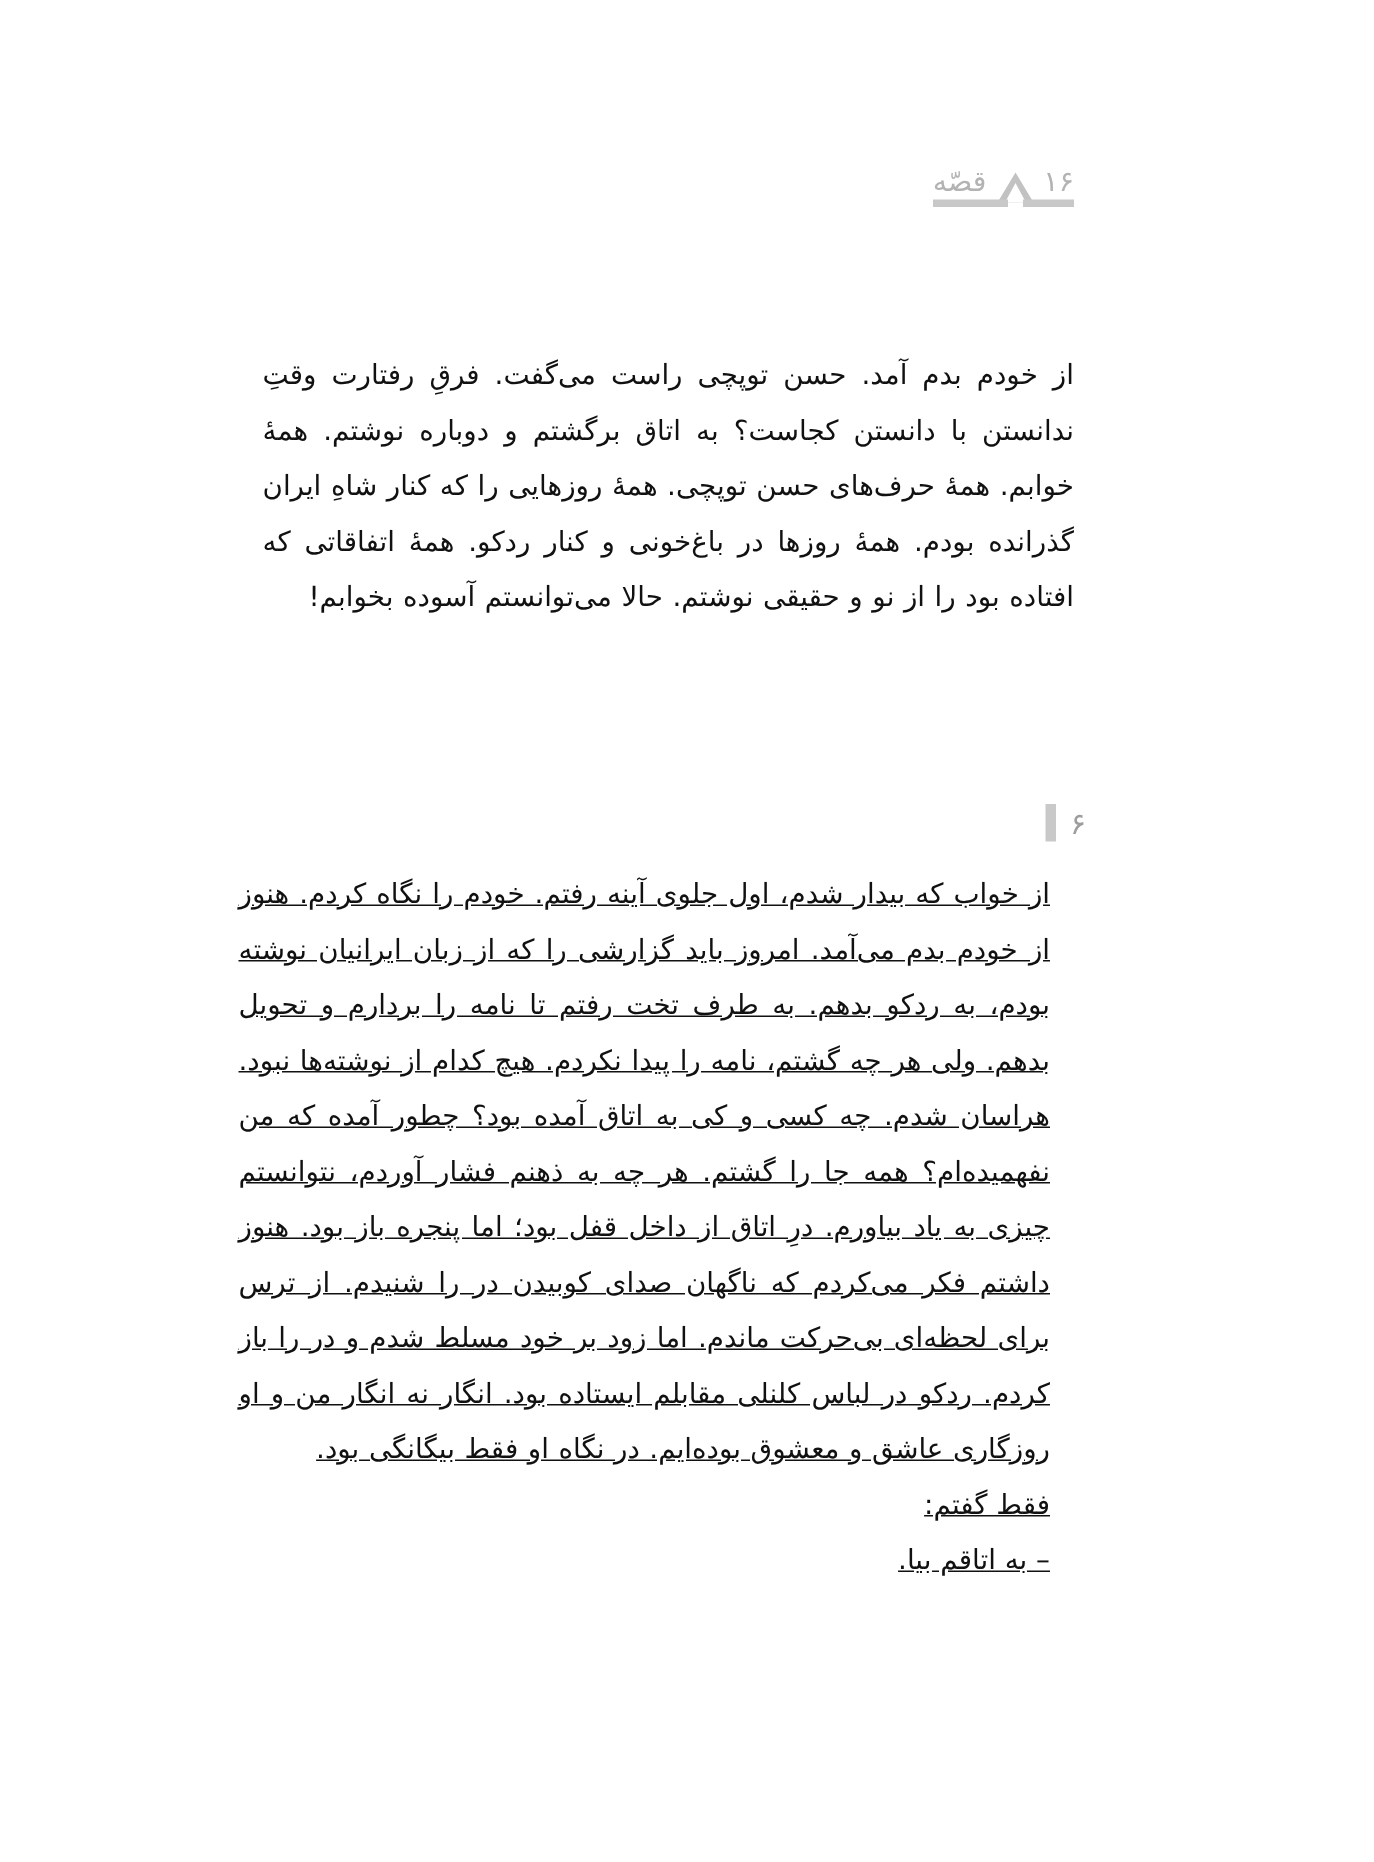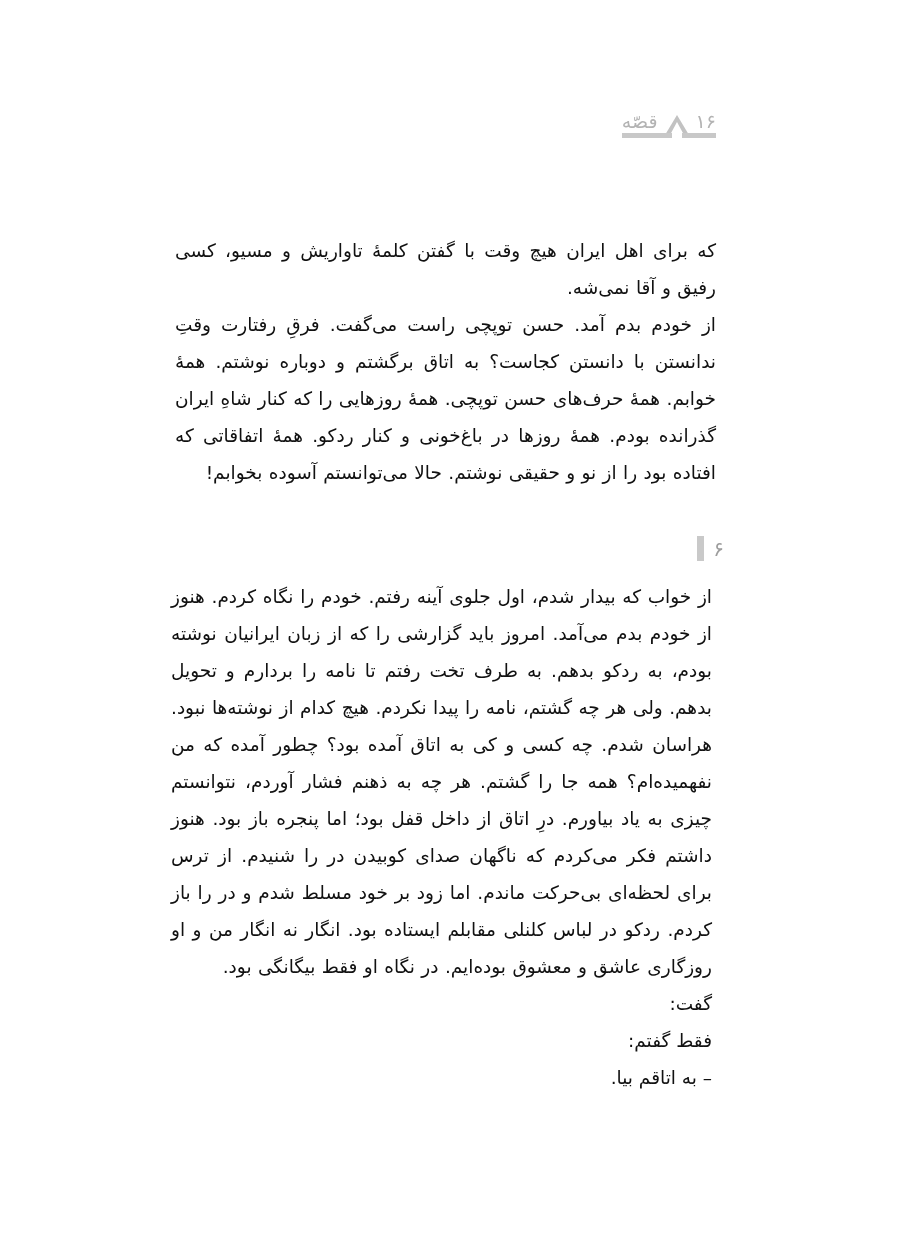--- a/index.html
+++ b/index.html
@@ -134,23 +134,24 @@
   .section-num {
     font-size: 20px;
     color: #9d9d9d;
     line-height: 1;
   }
 
   
   .body-block {
     position: absolute;
     top: 578px;
-    right: 204px;
+    right: 216px;
     width: 541px;
     direction: rtl;
+    text-decoration: underline;
   }
 
   .dialogue {
     margin: 0;
     font-size: 18.5px;
     line-height: 37px;
     text-align: right;
     direction: rtl;
   }
 </style>
@@ -165,29 +166,27 @@
       <span class="header-ornament">
         <span class="caret"></span>
       </span>
       <span class="header-title">قصّه</span>
       <span class="header-rule-right"></span>
       <span class="header-rule-left"></span>
     </div>
   </div>
 
   <div class="text-block">
-    <p class="para">که برای اهل ایران هیچ وقت با گفتن کلمهٔ تاواریش و مسیو، کسی رفیق و آقا نمی‌شه.</p>
     <p class="para">از خودم بدم آمد. حسن توپچی راست می‌گفت. فرقِ رفتارت وقتِ ندانستن با دانستن کجاست؟ به اتاق برگشتم و دوباره نوشتم. همهٔ خوابم. همهٔ حرف‌های حسن توپچی. همهٔ روزهایی را که کنار شاهِ ایران گذرانده بودم. همهٔ روزها در باغ‌خونی و کنار ردکو. همهٔ اتفاقاتی که افتاده بود را از نو و حقیقی نوشتم. حالا می‌توانستم آسوده بخوابم!</p>
   </div>
 
   <div class="section-marker">
     <span class="section-bar"></span>
     <span class="section-num">۶</span>
   </div>
 
   <div class="body-block">
     <p class="para">از خواب که بیدار شدم، اول جلوی آینه رفتم. خودم را نگاه کردم. هنوز از خودم بدم می‌آمد. امروز باید گزارشی را که از زبان ایرانیان نوشته بودم، به ردکو بدهم. به طرف تخت رفتم تا نامه را بردارم و تحویل بدهم. ولی هر چه گشتم، نامه را پیدا نکردم. هیچ کدام از نوشته‌ها نبود. هراسان شدم. چه کسی و کی به اتاق آمده بود؟ چطور آمده که من نفهمیده‌ام؟ همه جا را گشتم. هر چه به ذهنم فشار آوردم، نتوانستم چیزی به یاد بیاورم. درِ اتاق از داخل قفل بود؛ اما پنجره باز بود. هنوز داشتم فکر می‌کردم که ناگهان صدای کوبیدن در را شنیدم. از ترس برای لحظه‌ای بی‌حرکت ماندم. اما زود بر خود مسلط شدم و در را باز کردم. ردکو در لباس کلنلی مقابلم ایستاده بود. انگار نه انگار من و او روزگاری عاشق و معشوق بوده‌ایم. در نگاه او فقط بیگانگی بود.</p>
-    <p class="dialogue">گفت:</p>
     <p class="dialogue">فقط گفتم:</p>
     <p class="dialogue">– به اتاقم بیا.</p>
   </div>
 
 </div>
 
 </body></html>

